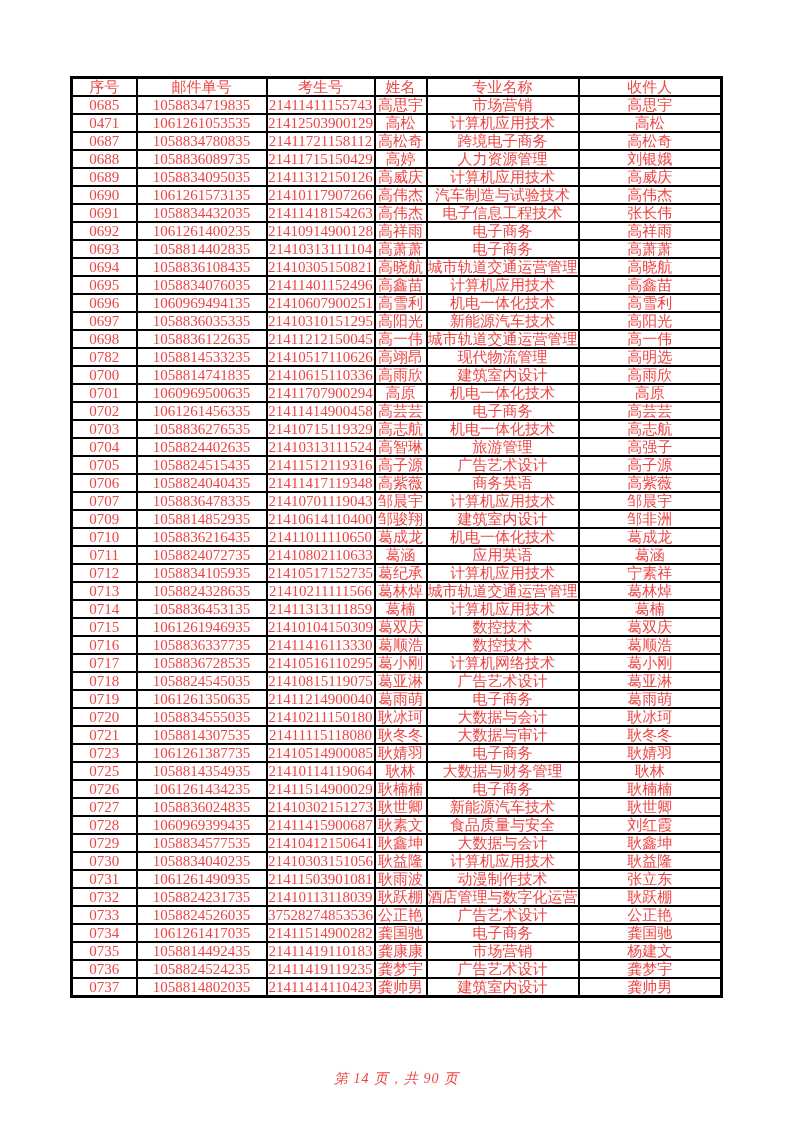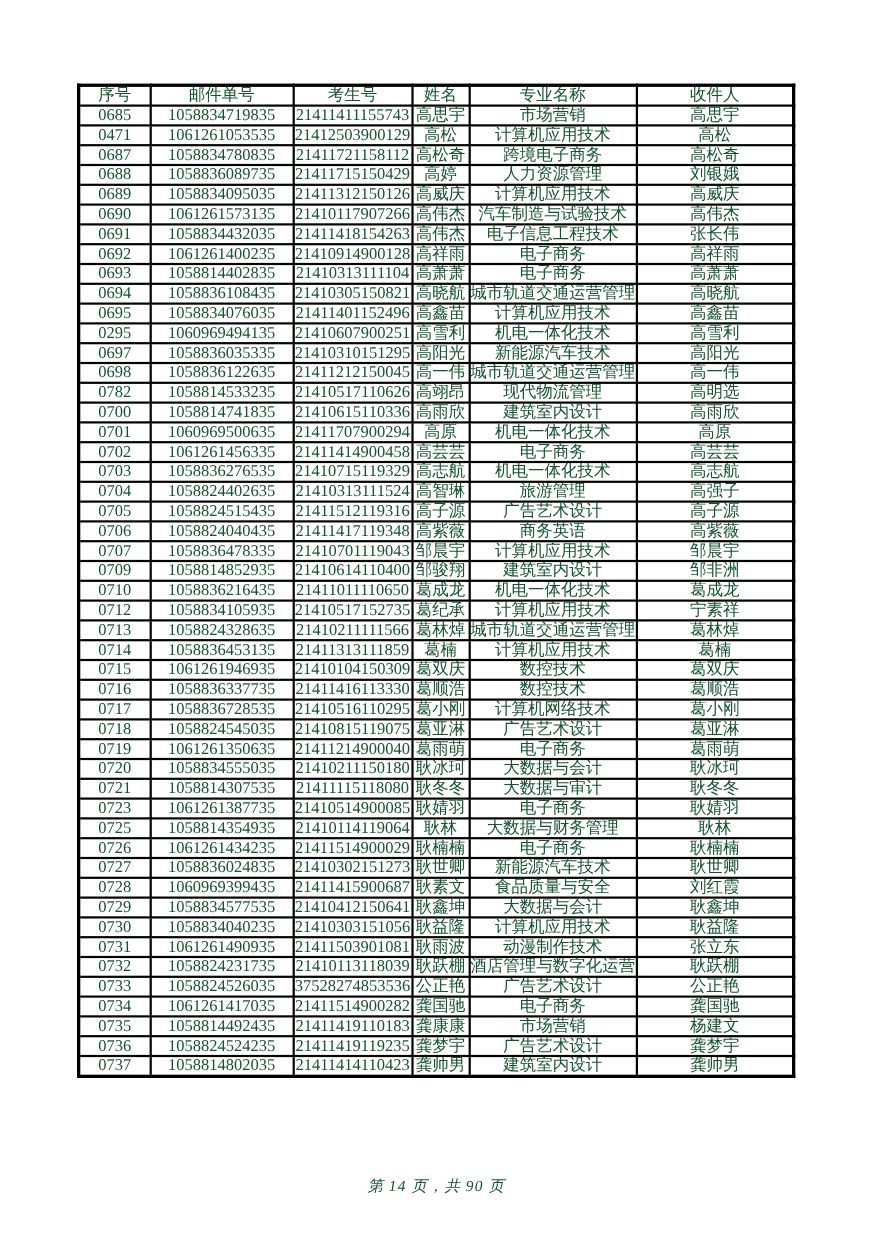--- a/index.html
+++ b/index.html
@@ -7,21 +7,21 @@
     padding: 0;
     background: #ffffff;
   }
   .page {
     position: relative;
     width: 793px;
     height: 1122px;
     background: #ffffff;
     overflow: hidden;
     font-family: "Liberation Serif", "DejaVu Serif", serif;
-    color: #14532d;
+    color: #ef4444;
   }
   table.mail-table {
     position: absolute;
     left: 70px;
     top: 76px;
     width: 650px;
     border-collapse: collapse;
     table-layout: fixed;
     border: 3px solid #000000;
     font-size: 15px;
@@ -157,21 +157,21 @@
         </tr>
         <tr>
           <td>0695</td>
           <td>1058834076035</td>
           <td>21411401152496</td>
           <td>高鑫苗</td>
           <td>计算机应用技术</td>
           <td>高鑫苗</td>
         </tr>
         <tr>
-          <td>0295</td>
+          <td>0696</td>
           <td>1060969494135</td>
           <td>21410607900251</td>
           <td>高雪利</td>
           <td>机电一体化技术</td>
           <td>高雪利</td>
         </tr>
         <tr>
           <td>0697</td>
           <td>1058836035335</td>
           <td>21410310151295</td>
@@ -267,20 +267,28 @@
           <td>建筑室内设计</td>
           <td>邹非洲</td>
         </tr>
         <tr>
           <td>0710</td>
           <td>1058836216435</td>
           <td>21411011110650</td>
           <td>葛成龙</td>
           <td>机电一体化技术</td>
           <td>葛成龙</td>
+        </tr>
+        <tr>
+          <td>0711</td>
+          <td>1058824072735</td>
+          <td>21410802110633</td>
+          <td>葛涵</td>
+          <td>应用英语</td>
+          <td>葛涵</td>
         </tr>
         <tr>
           <td>0712</td>
           <td>1058834105935</td>
           <td>21410517152735</td>
           <td>葛纪承</td>
           <td>计算机应用技术</td>
           <td>宁素祥</td>
         </tr>
         <tr>

